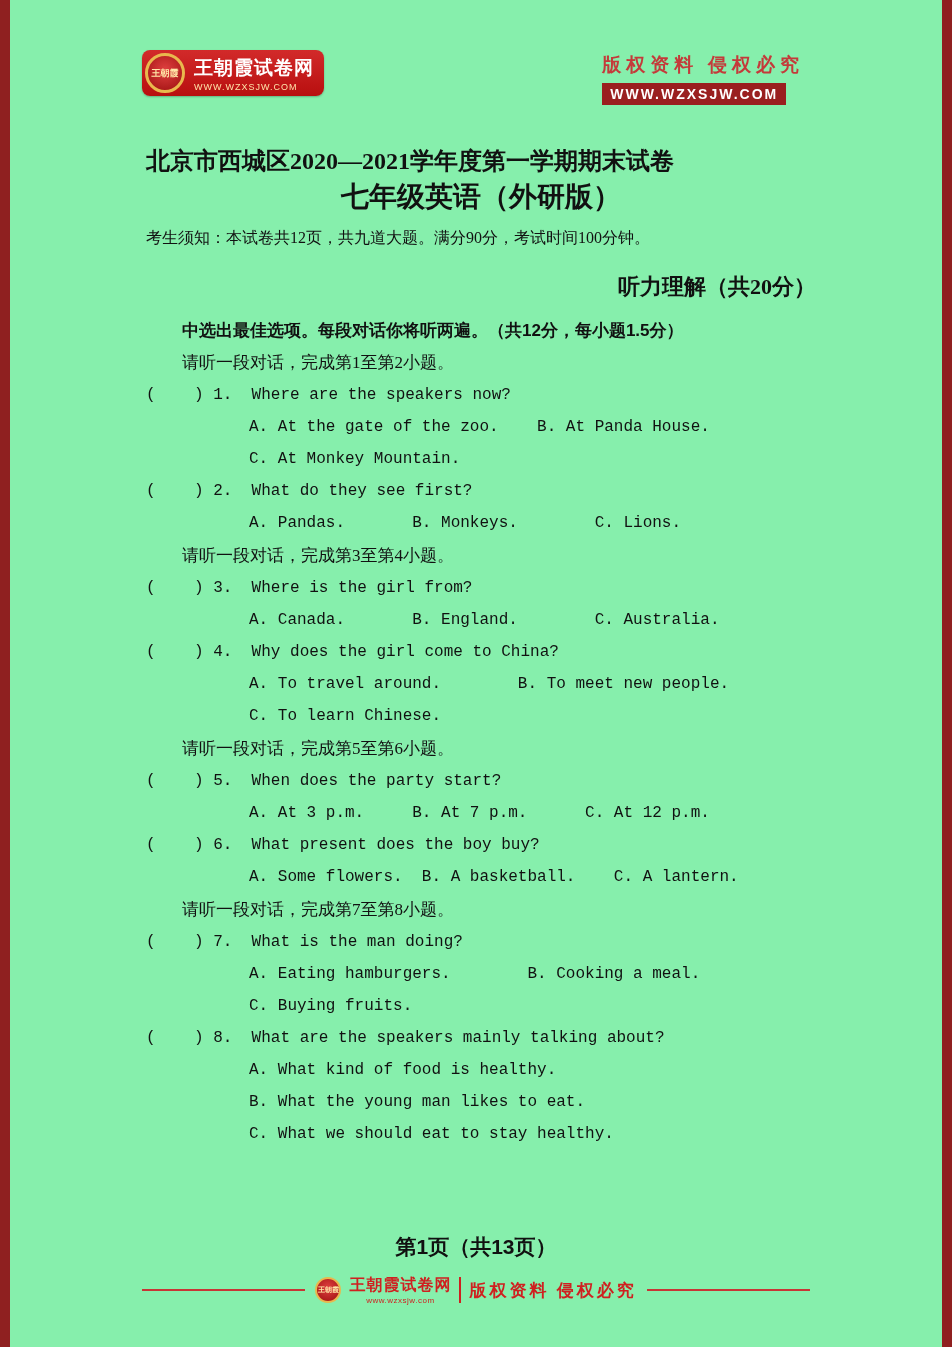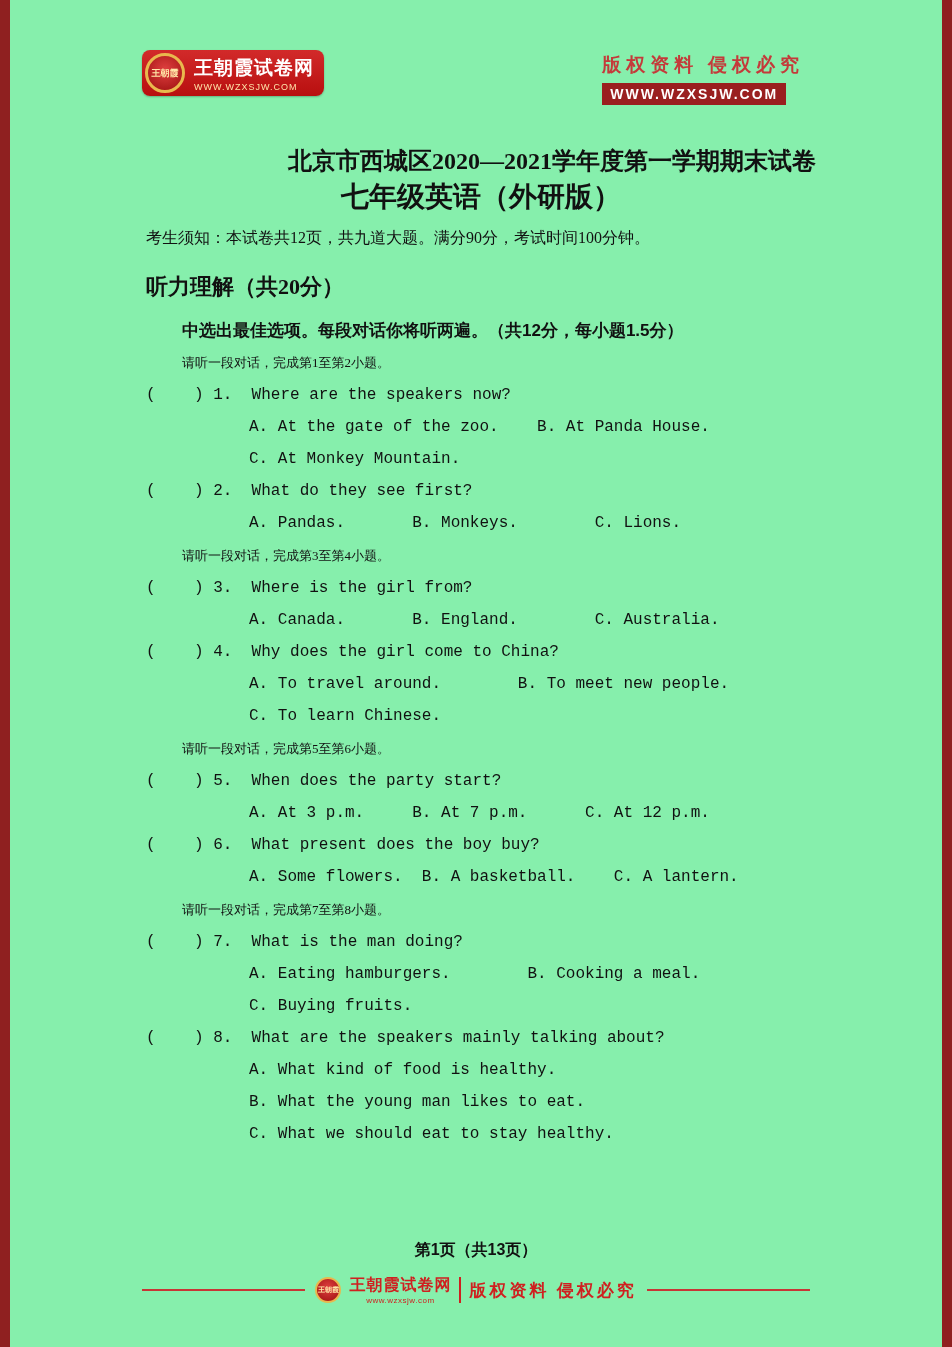--- a/index.html
+++ b/index.html
@@ -26,35 +26,35 @@
            font-family:"Liberation Sans",sans-serif}
   .logo-url{color:#ffe2a8;font-size:9px;letter-spacing:1px;margin-top:1px;
             font-family:"Liberation Sans",sans-serif}
   .header-right{text-align:center;padding-top:2px}
   .copyright-text{color:#c43a3a;font-size:19px;font-weight:bold;letter-spacing:5px}
   .url-bar{margin-top:5px;background:#9a1f1f;color:#fff;font-size:14px;font-weight:bold;
            letter-spacing:2px;padding:3px 0;width:184px;text-align:center;
            font-family:"Liberation Sans",sans-serif}
 
   .content{padding:40px 136px 0 146px}
-  .title{font-size:24px;font-weight:bold;text-align:right;margin:0 0 4px;line-height:32px}
+  .title{font-size:24px;font-weight:bold;text-align:left;margin:0 0 4px;line-height:32px}
   .subtitle{font-size:28px;font-weight:bold;text-align:center;margin:0 0 14px;line-height:32px}
   .notice{font-size:16px;margin:12px 0 24px;line-height:22px}
-  .section-title{font-size:22px;font-weight:bold;text-align:left;margin:0 0 18px;line-height:28px}
+  .section-title{font-size:22px;font-weight:bold;text-align:right;margin:0 0 18px;line-height:28px}
   .instr{font-size:17px;font-weight:bold;line-height:24px;margin:0 0 9px;
          font-family:"Liberation Sans",sans-serif}
   .instr.indent{margin-left:36px}
-  .intro{font-size:13px;line-height:22px;margin:0 0 11px 36px}
+  .intro{font-size:17px;line-height:22px;margin:0 0 11px 36px}
   .q,.opt{font-family:"Liberation Mono","DejaVu Sans Mono",monospace;font-size:16px;
           line-height:21px;margin:0 0 11px;white-space:pre}
   .opt{margin-left:103px}
   .dialog{margin:0}
 
   .footer{position:absolute;left:0;right:0;bottom:42px}
-  .page-num{text-align:center;font-size:16px;font-weight:bold;margin-bottom:14px;
+  .page-num{text-align:center;font-size:21px;font-weight:bold;margin-bottom:14px;
             font-family:"Liberation Sans",sans-serif}
   .brand-row{display:flex;align-items:center;padding:0 142px;gap:10px}
   .rule{flex:1;height:2px;background:#c73535}
   .brand-center{display:flex;align-items:center;gap:8px}
   .brand-seal{width:26px;height:26px;border-radius:50%;flex:0 0 auto;
               background:radial-gradient(circle at 50% 40%,#e04040,#9c0f0f);
               border:2px solid #e9b84d;display:flex;align-items:center;justify-content:center;
               color:#ffe9a8;font-size:7px;font-weight:bold}
   .brand-text{text-align:center}
   .brand-name{color:#cf2020;font-size:16px;font-weight:bold;letter-spacing:1px}

